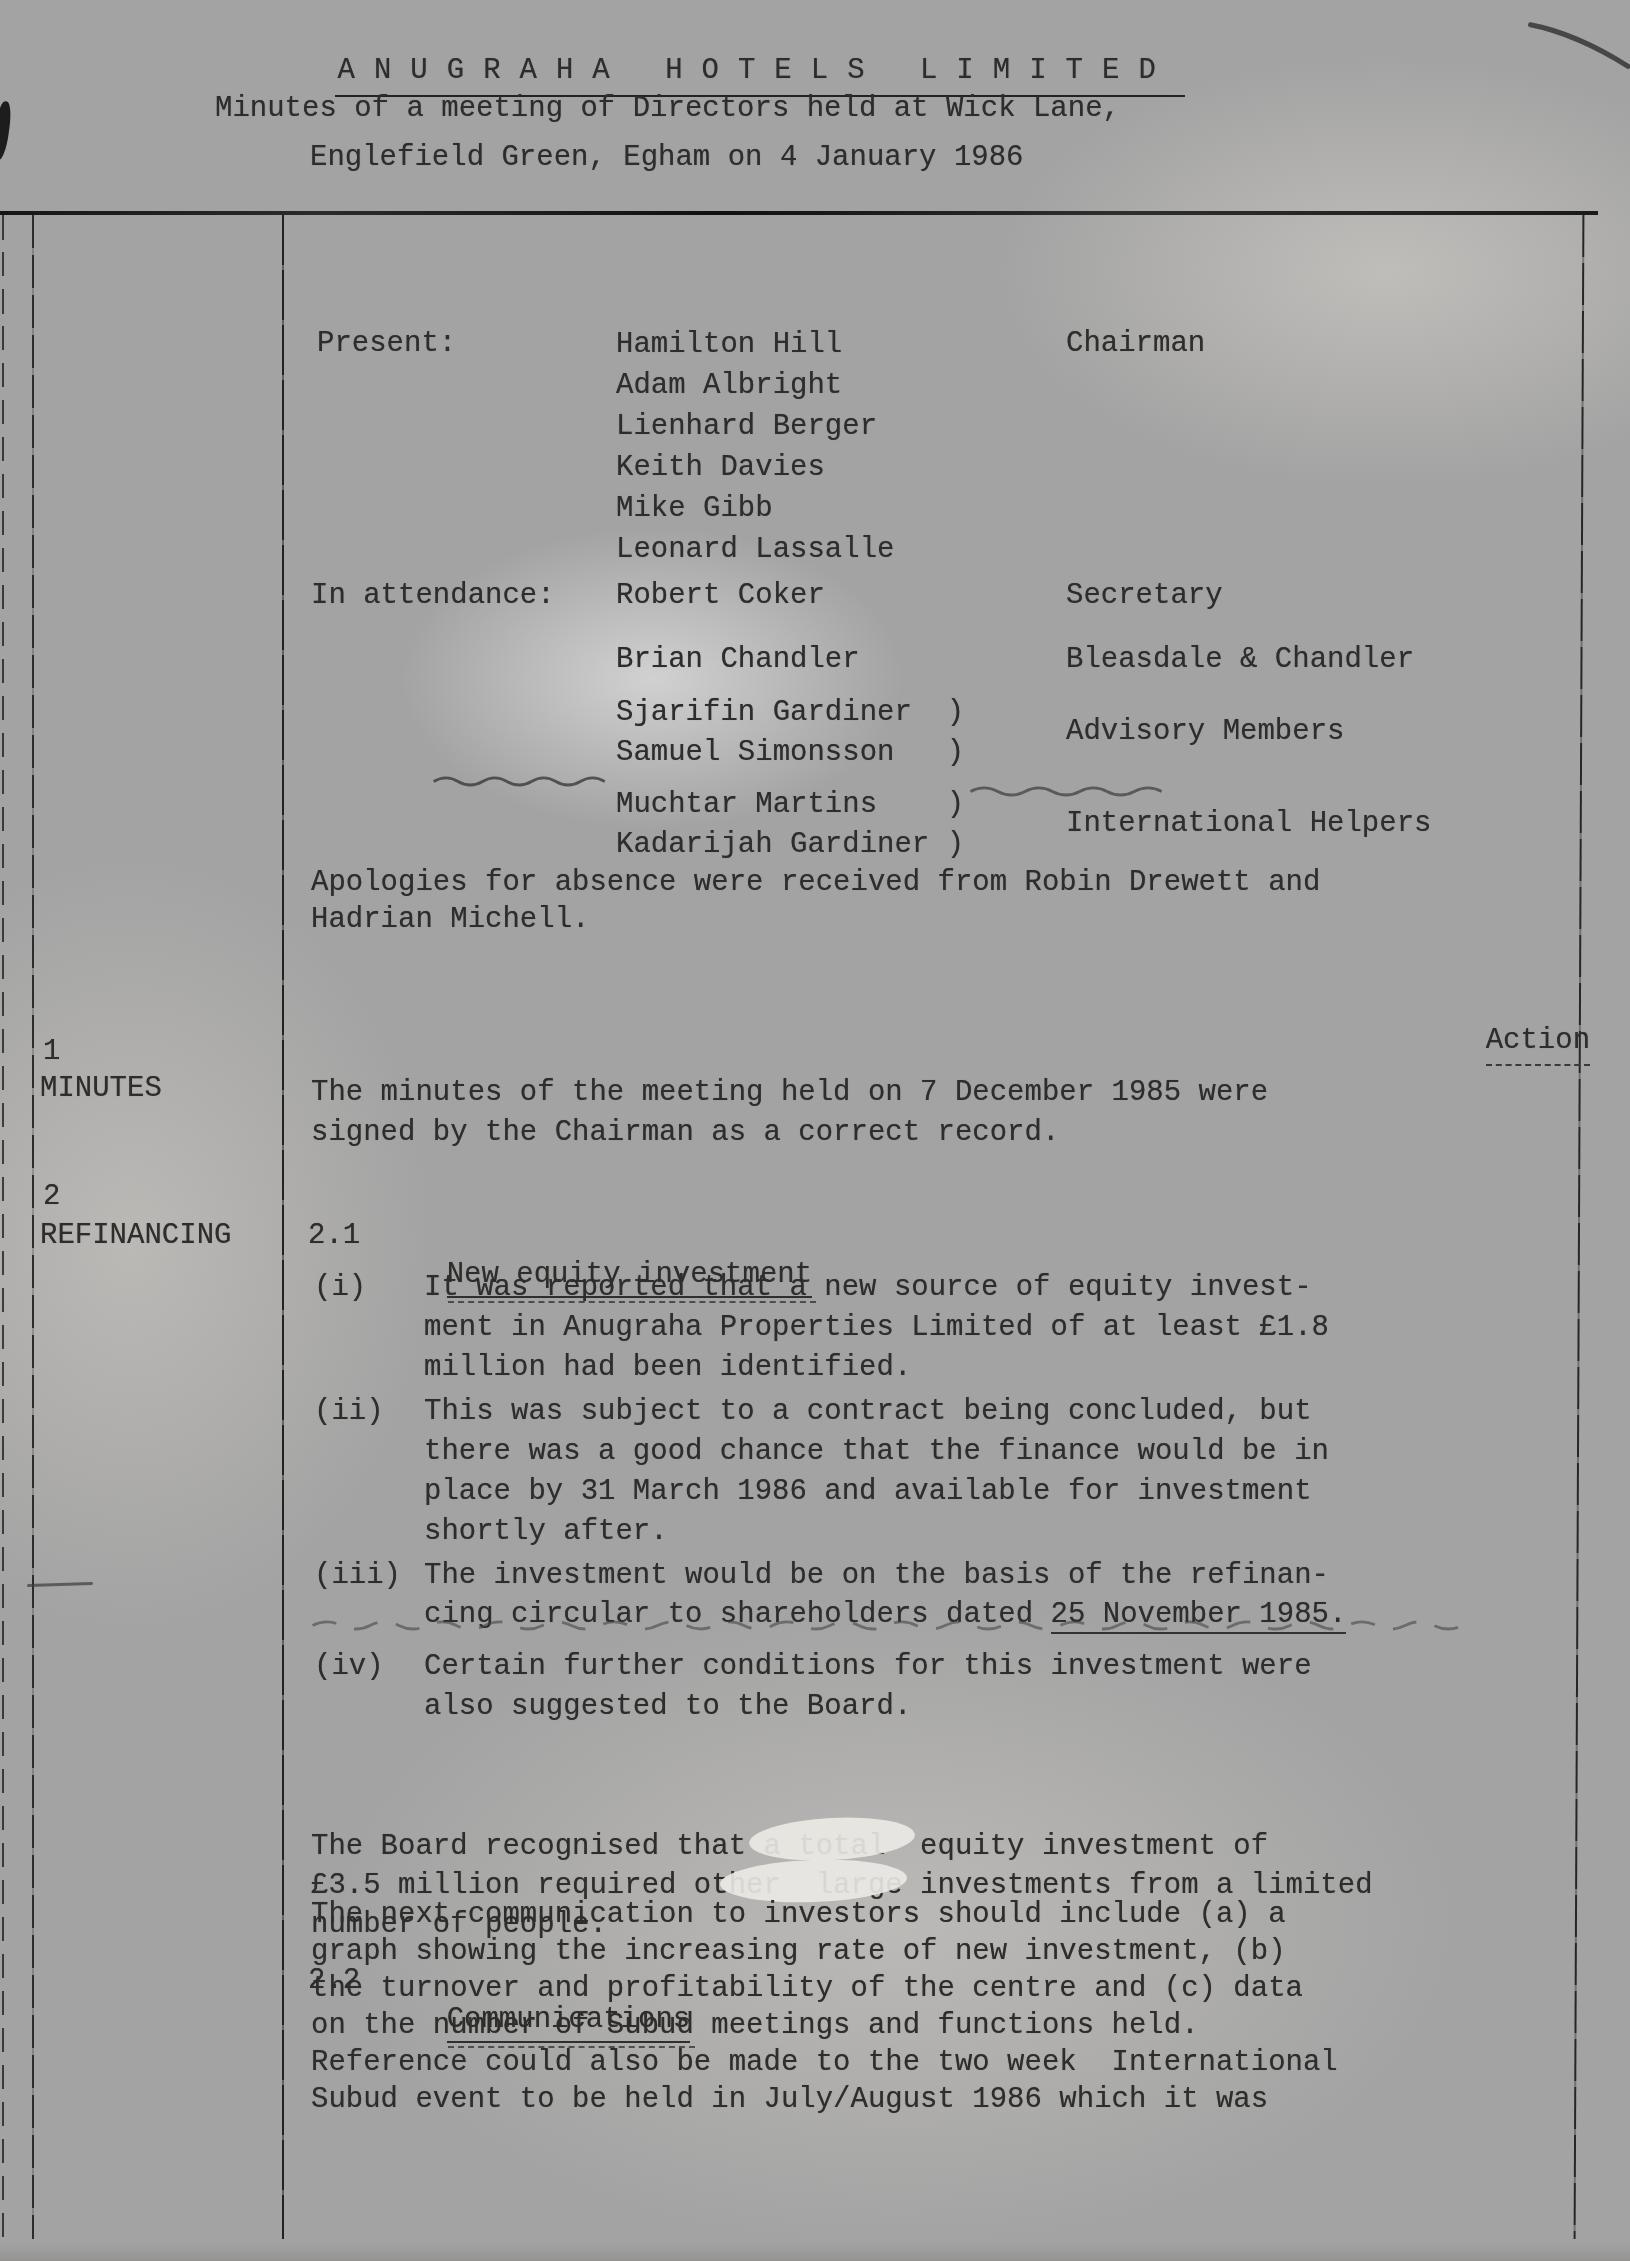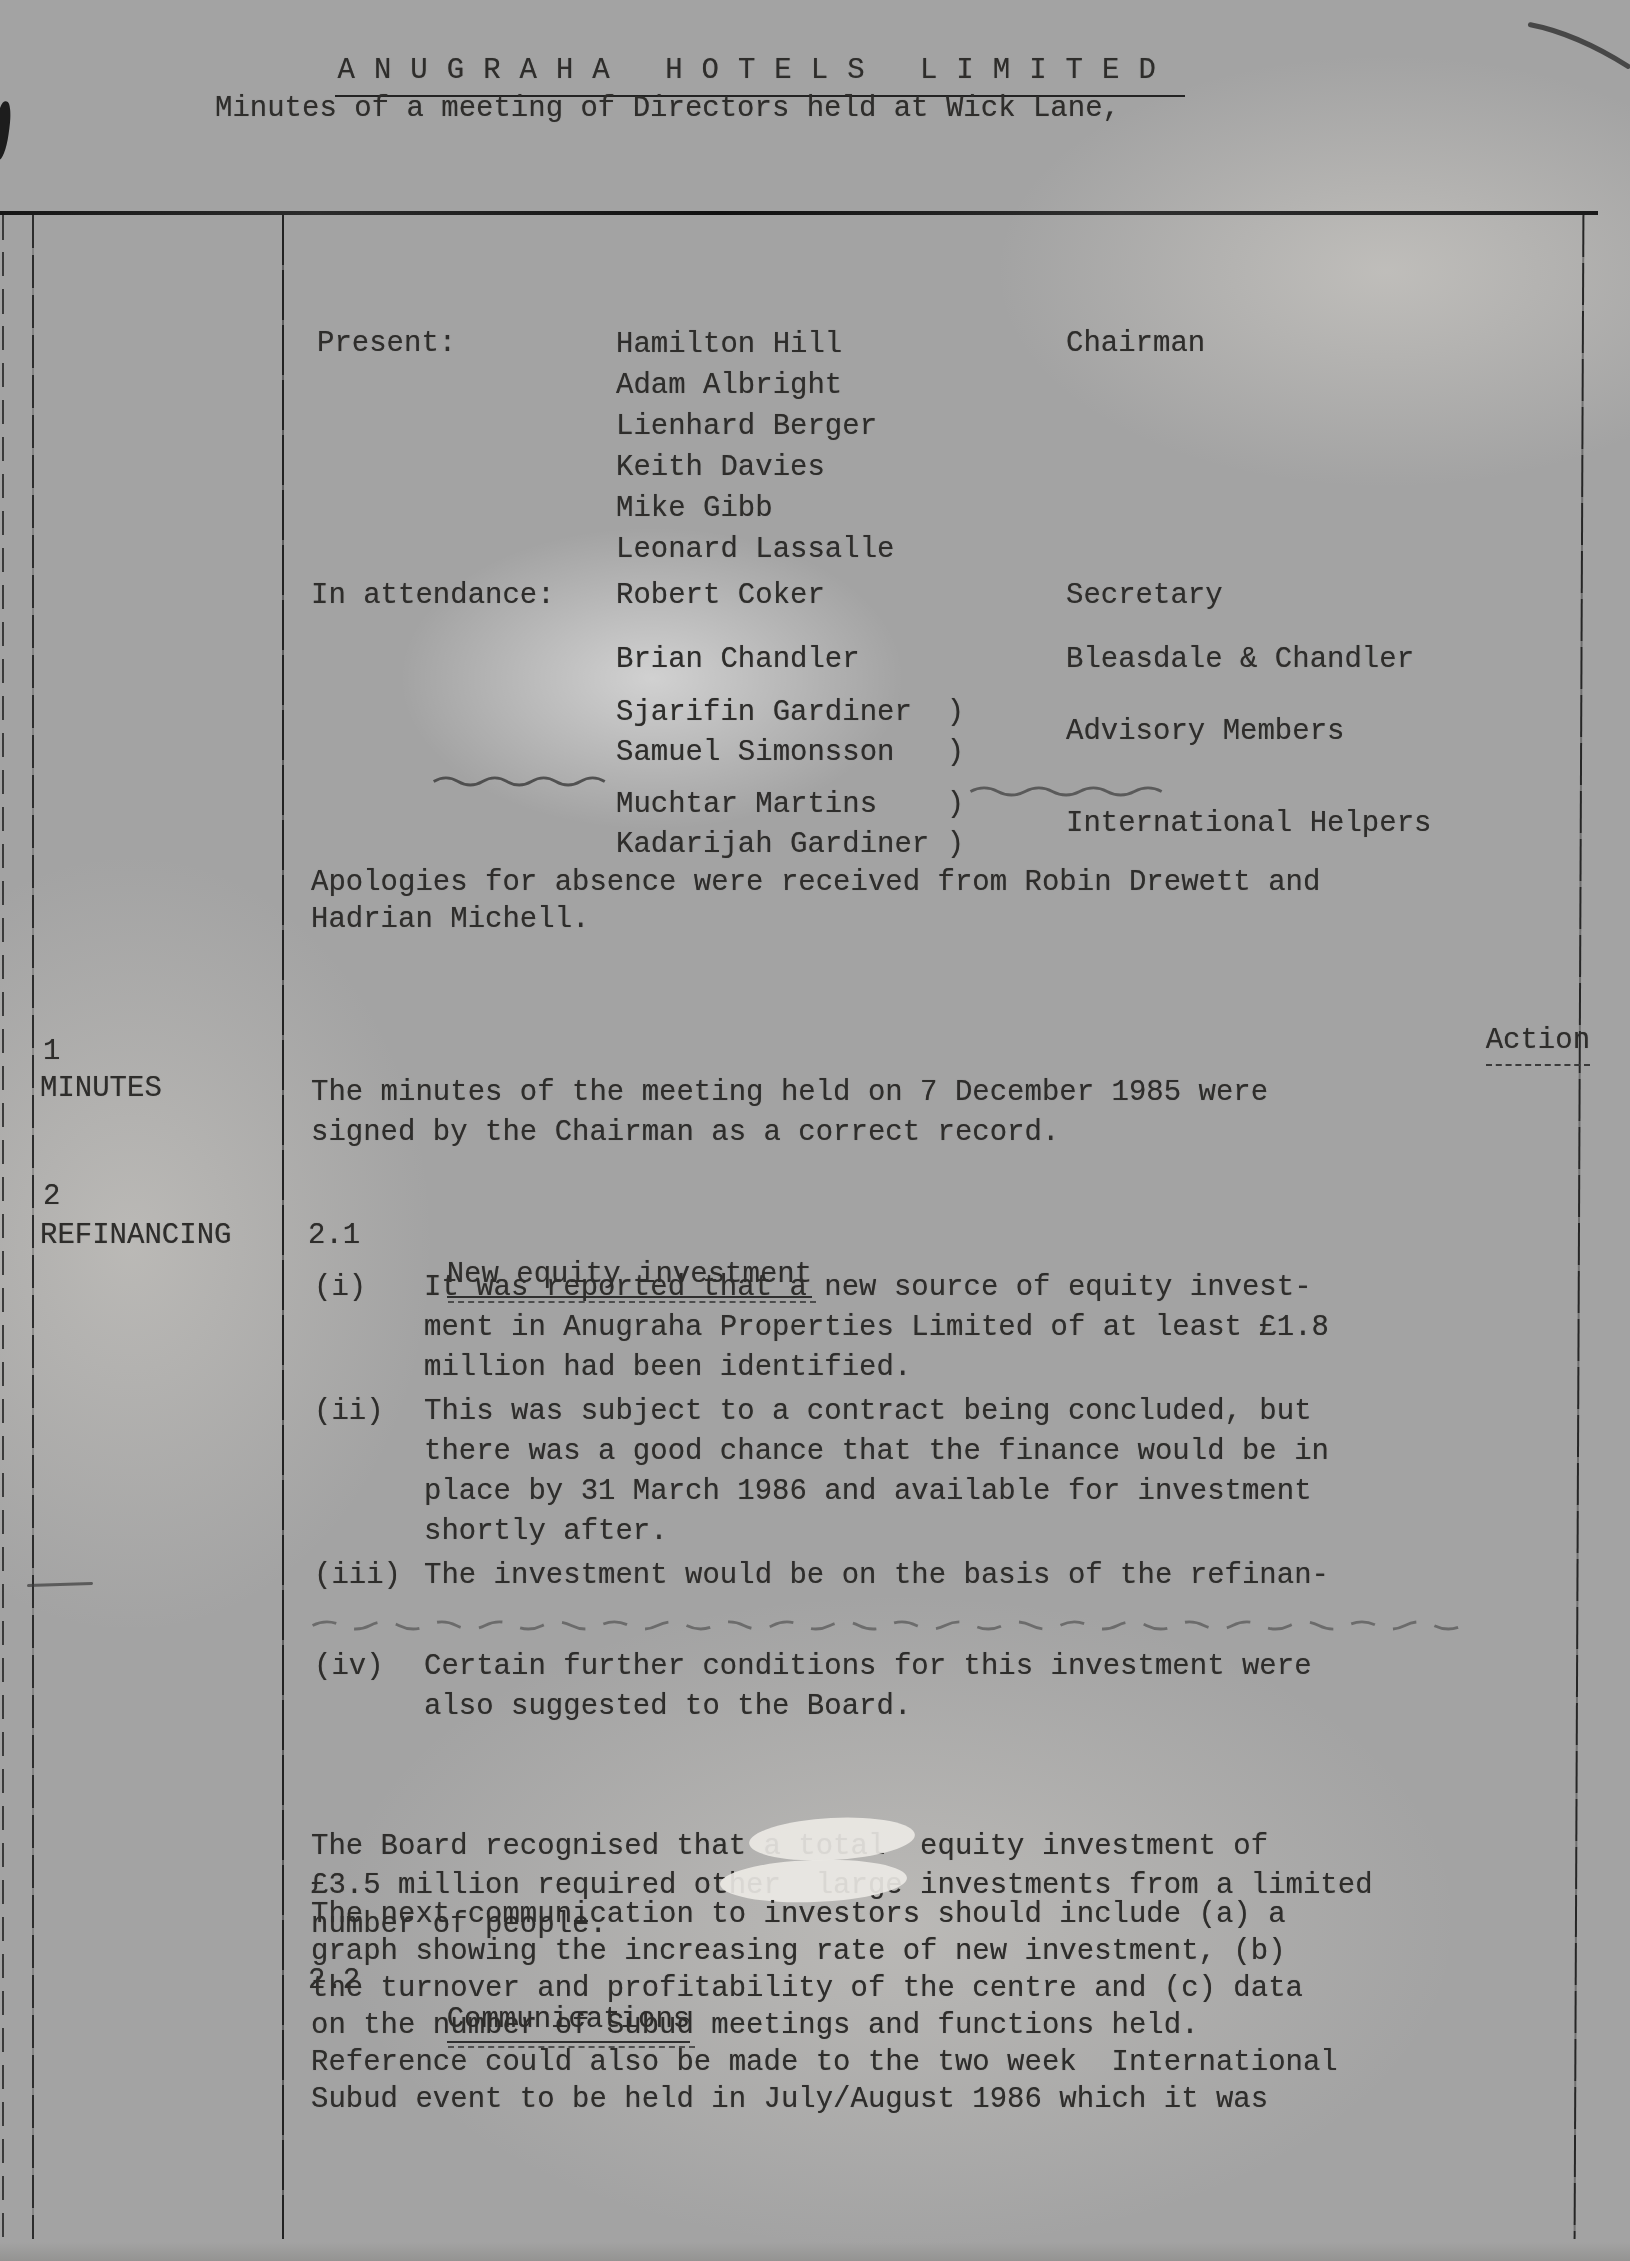--- a/index.html
+++ b/index.html
@@ -52,20 +52,21 @@
 
   <div class="blob"></div>
   <svg class="penstroke" width="108" height="56" viewBox="0 0 150 78">
     <path d="M6,8 C48,16 98,38 142,66" stroke="#474747" stroke-width="7" fill="none" stroke-linecap="round"></path>
   </svg>
 
   <div class="t" style="left:265px;top:11.5px;">
     <span class="title-underline">ANUGRAHA HOTELS LIMITED</span>
   </div>
   <div class="t" style="left:215px;top:89px;">Minutes of a meeting of Directors held at Wick Lane,</div>
+  <div class="t" style="left:310px;top:138px;">Englefield Green, Egham on 4 January 1986</div>
 
   <div class="rule-top"></div>
   <div class="vline vl-edge"></div>
   <div class="vline vl-left"></div>
   <div class="vline vl-mid"></div>
   <div class="vline vl-right"></div>
 
   <div class="t" style="left:317px;top:324px;">Present:</div>
   <div class="t" style="left:616px;top:324px;line-height:41px;">Hamilton Hill
 Adam Albright
@@ -120,20 +121,21 @@
 million had been identified.</div>
 
   <div class="t" style="left:314px;top:1392px;">(ii)</div>
   <div class="t" style="left:424px;top:1392px;line-height:40px;">This was subject to a contract being concluded, but
 there was a good chance that the finance would be in
 place by 31 March 1986 and available for investment
 shortly after.</div>
 
   <div class="t" style="left:314px;top:1556px;">(iii)</div>
   <div class="t" style="left:424px;top:1556px;">The investment would be on the basis of the refinan-</div>
+  <div class="t" style="left:424px;top:1595px;"><span>cing circular to shareholders dated </span><span class="date-underline">25 November 1985.</span></div>
 
   <div class="margin-dash"></div>
   <svg class="squiggle" style="left:310px;top:1619px;opacity:.55;" width="1181" height="11.5" viewBox="0 0 1640 16">
     <path d="M2,9 q20,-10 40,0 t40,0 t40,0 t40,0 t40,0 t40,0 t40,0 t40,0 t40,0 t40,0 t40,0 t40,0 t40,0 t40,0 t40,0 t40,0 t40,0 t40,0 t40,0 t40,0 t40,0 t40,0 t40,0 t40,0 t40,0 t40,0 t40,0 t40,0 t40,0 t40,0 t40,0 t40,0 t40,0 t40,0 t40,0 t40,0 t40,0 t40,0 t40,0 t40,0" stroke="#3f3f3f" stroke-width="4" stroke-dasharray="34 26" fill="none"></path>
   </svg>
 
   <div class="t" style="left:314px;top:1647px;">(iv)</div>
   <div class="t" style="left:424px;top:1647px;line-height:40px;">Certain further conditions for this investment were
 also suggested to the Board.</div>
 

